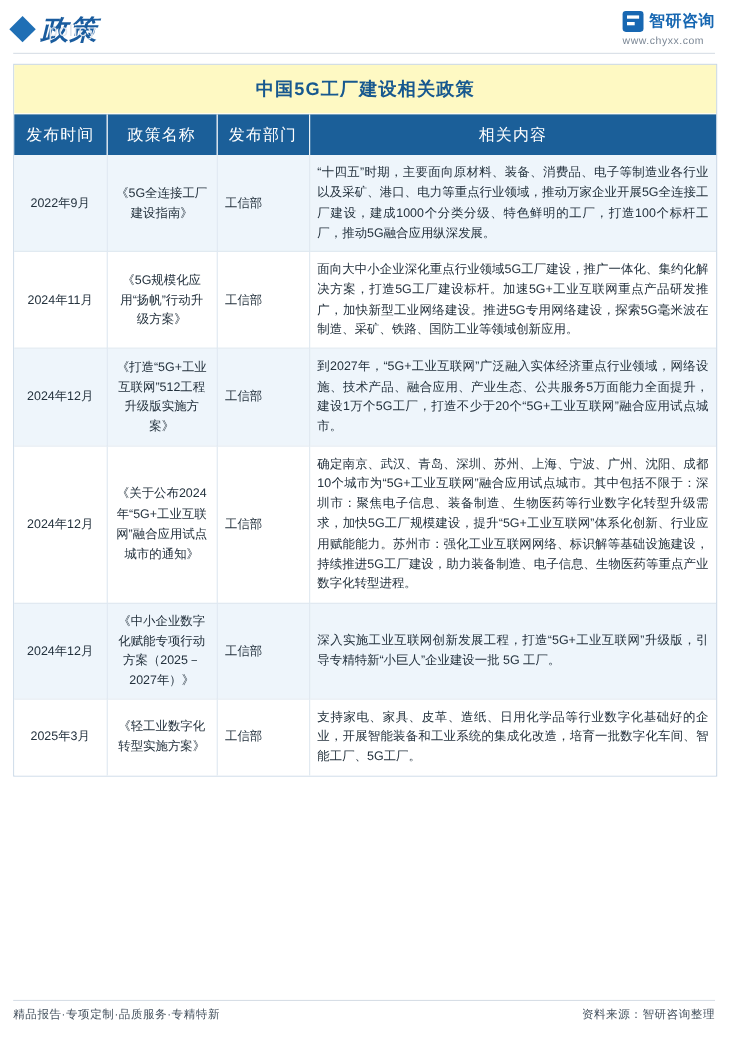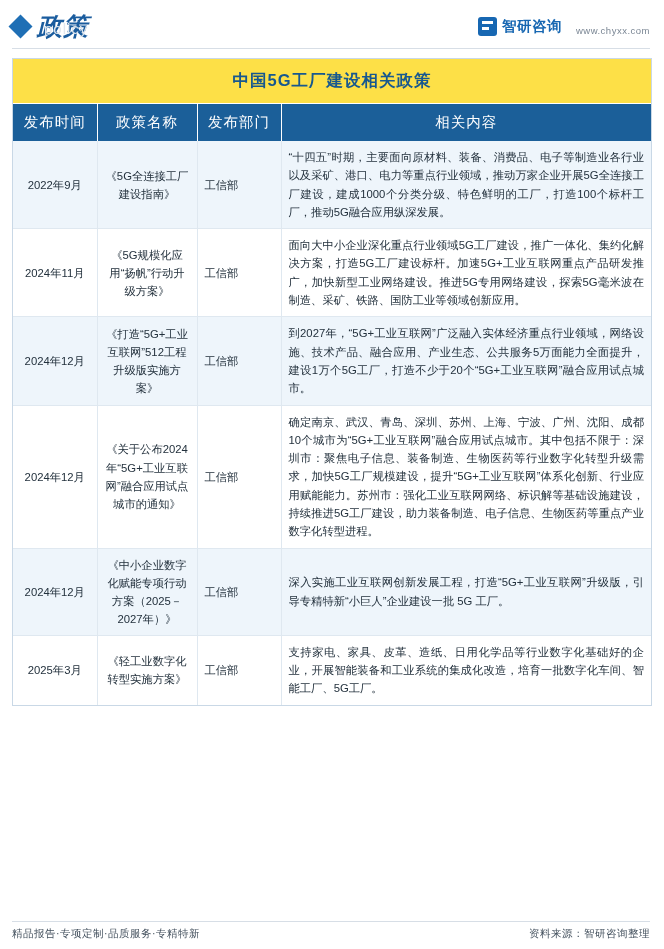--- a/index.html
+++ b/index.html
@@ -52,23 +52,23 @@
     position: absolute;
     left: 44px;
     top: 20px;
     font-size: 15px;
     color: #dfe6ee;
     letter-spacing: 1px;
     pointer-events: none;
   }
   .header-right {
     display: flex;
-    flex-direction: row;
-    align-items: flex-end;
-    gap: 14px;
+    flex-direction: column;
+    align-items: flex-start;
+    gap: 3px;
   }
   .brand-row {
     display: flex;
     align-items: center;
     gap: 5px;
   }
   .brand-logo {
     width: 19px;
     height: 19px;
     background: #1767b2;
@@ -109,21 +109,21 @@
     background: #d7dee6;
   }
 
   
   .card {
     margin: 6px 12px 0 12px;
     border: 1px solid #c9d8e6;
     background: #ffffff;
   }
   .card-title {
-    background: #fde047;
+    background: #fef9c3;
     color: #17588f;
     font-size: 16.5px;
     font-weight: bold;
     text-align: center;
     padding: 11px 0 11px 0;
     letter-spacing: 1px;
     border-bottom: 1px solid #ffffff;
   }
 
   table {
@@ -162,21 +162,21 @@
   .c-dept   { text-align: left; width: 84px; }
   .c-body   { text-align: justify; text-justify: inter-ideograph; }
 
   .c-name, .c-date, .c-dept { line-height: 1.6; }
 
   
   .footer {
     position: absolute;
     left: 12px;
     right: 14px;
-    bottom: 8px;
+    bottom: 20px;
   }
   .footer-rule {
     height: 1px;
     background: #d7dee6;
     margin-bottom: 5px;
   }
   .footer-row {
     display: flex;
     align-items: center;
     justify-content: space-between;

